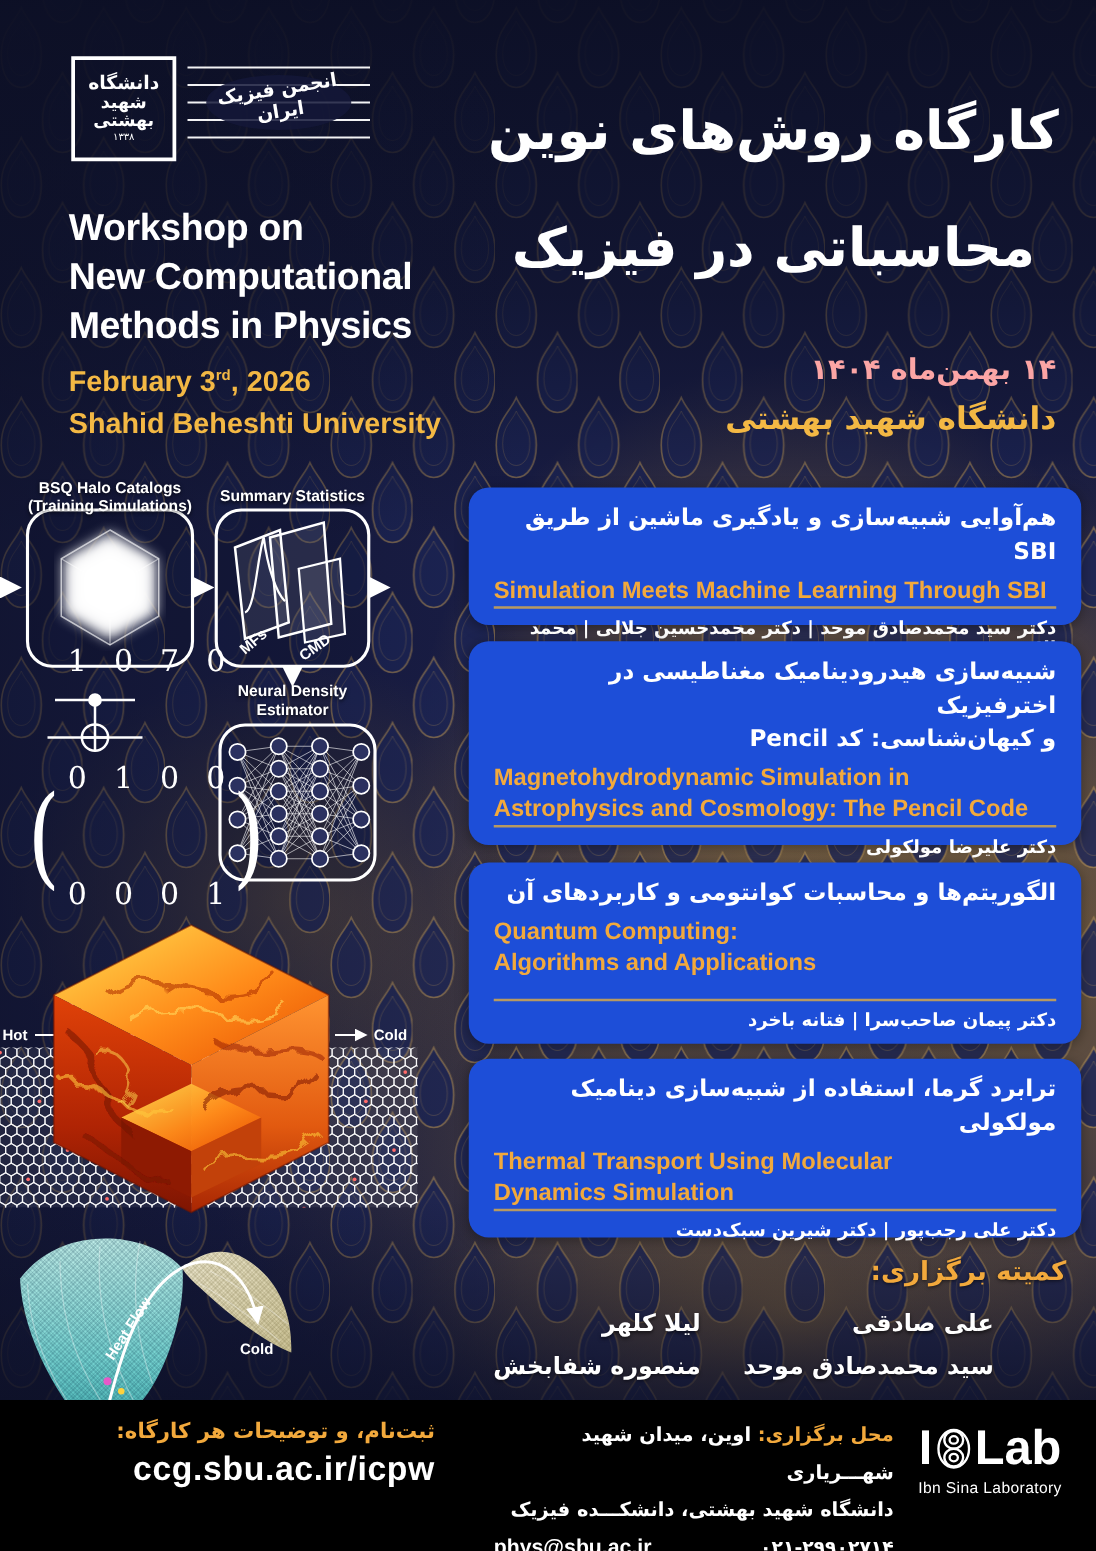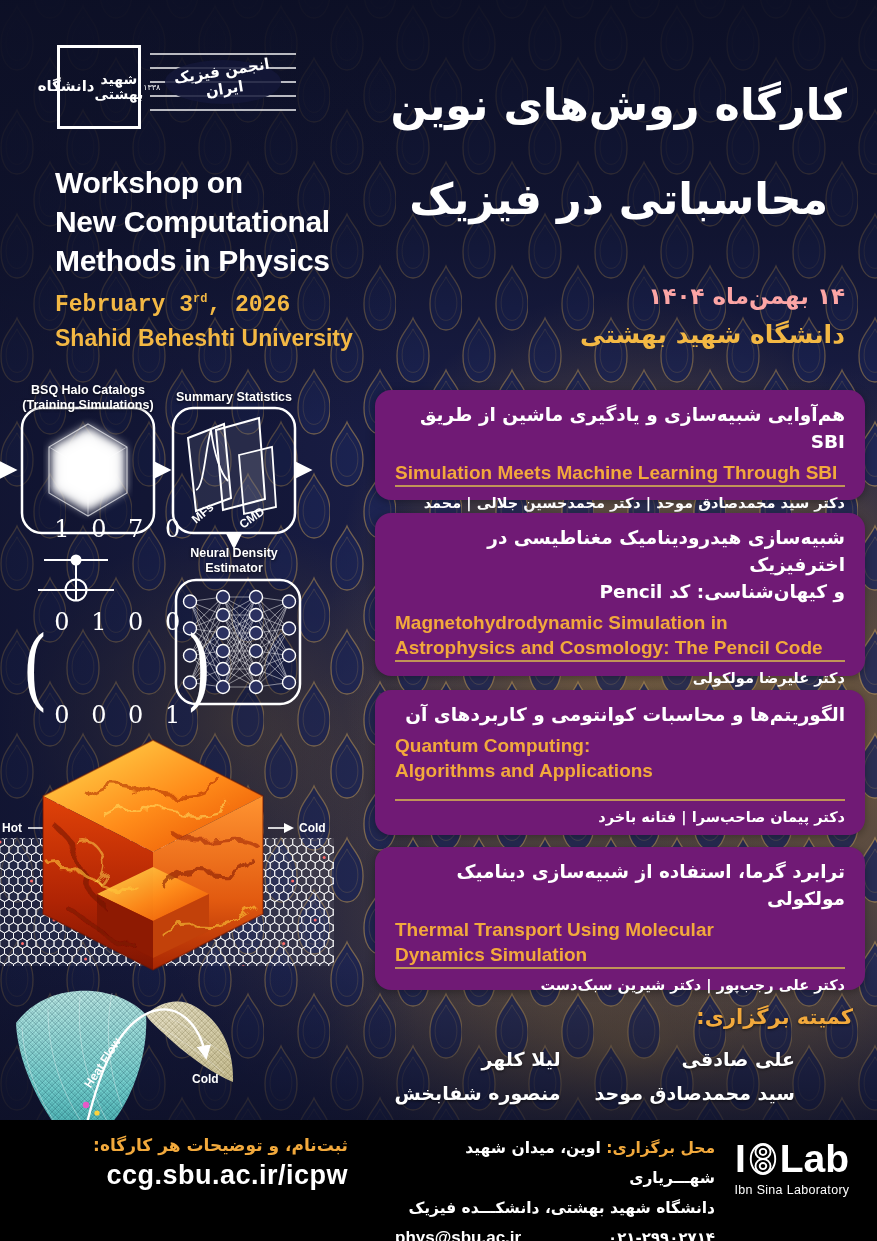--- a/index.html
+++ b/index.html
@@ -2,33 +2,33 @@
 <html><head>
 <meta charset="utf-8">
 <style>
   html,body{margin:0;padding:0;background:#0c0f26;}
   .poster{position:relative;width:877px;height:1241px;overflow:hidden;
     font-family:"DejaVu Sans",sans-serif;background:#191d45;}
   .abs{position:absolute;}
   svg{display:block;}
   
   .sbu-logo{left:57px;top:45px;width:74px;height:74px;border:3px solid #fff;
-    color:#fff;display:flex;align-items:center;justify-content:center;
+    color:#fff;display:flex;flex-direction:column;align-items:center;justify-content:center;
     text-align:center;line-height:1.05;padding:2px;}
   .sbu-logo .l1{font-size:15px;font-weight:700;}
   .sbu-logo .l2{font-size:14px;font-weight:700;}
   .sbu-logo .yr{font-size:8px;margin-top:2px;letter-spacing:1px;}
   .ips-logo{left:148px;top:40px;width:150px;height:84px;}
   .ips-text{left:158px;top:62px;width:130px;color:#fff;font-size:15px;font-weight:700;
     text-align:center;transform:rotate(-9deg);direction:rtl;}
   
   .title-en{left:55px;top:163px;color:#fff;font-size:30px;line-height:39px;font-weight:600;
     font-family:"Liberation Sans","DejaVu Sans",sans-serif;letter-spacing:-0.3px;}
   .date-en{left:55px;top:292px;color:#f3b844;font-size:23px;font-weight:700;
-    font-family:Liberation Mono, monospace;}
+    font-family:Liberation Sans, sans-serif;}
   .date-en sup{font-size:12px;}
   .venue-en{left:55px;top:325px;color:#f3b844;font-size:23px;font-weight:700;
     font-family:"Liberation Sans","DejaVu Sans",sans-serif;}
   .title-fa{right:30px;top:58px;color:#fff;font-size:43px;font-weight:700;direction:rtl;
     text-align:center;line-height:94px;}
   .date-fa{right:32px;top:283px;color:#fca5a5;font-size:23px;font-weight:700;direction:rtl;}
   .venue-fa{right:32px;top:320px;color:#f3b844;font-size:25px;font-weight:700;direction:rtl;text-align:right;}
   
   .diag-label{color:#fff;font-weight:700;text-align:center;font-size:12.5px;line-height:15px;
     font-family:"Liberation Sans","DejaVu Sans",sans-serif;text-shadow:0 1px 3px rgba(0,0,0,.7);}
@@ -36,21 +36,21 @@
   .summary-label{left:166px;top:390px;width:136px;}
   .nde-label{left:164px;top:546px;width:140px;}
   
   .matrix{left:18px;top:606px;width:140px;height:126px;display:flex;align-items:center;color:#fff;
     font-family:"DejaVu Serif",serif;}
   .paren{font-size:88px;font-weight:400;line-height:126px;transform:scaleX(.75);}
   .mat-rows{flex:1;text-align:center;font-size:24px;line-height:31px;word-spacing:14px;white-space:pre;}
   
   .hc-text{fill:#fff;font-weight:700;font-size:12px;font-family:"Liberation Sans","DejaVu Sans",sans-serif;}
   
-  .card{left:375px;width:490px;background:#701a75;border-radius:16px;box-sizing:border-box;
+  .card{left:375px;width:490px;background:#1d4ed8;border-radius:16px;box-sizing:border-box;
     padding:11px 20px 10px 20px;display:flex;flex-direction:column;box-shadow:0 2px 10px rgba(0,0,0,.35);}
   .card-fa{direction:rtl;text-align:right;color:#fff;font-size:18.5px;font-weight:700;
     line-height:27px;white-space:pre-line;}
   .card-en{color:#f2a93c;font-size:19px;font-weight:700;line-height:25px;margin-top:5px;
     font-family:"Liberation Sans","DejaVu Sans",sans-serif;white-space:pre-line;}
   .card-divider{margin-top:auto;border-top:2px solid #c9a254;opacity:.9;}
   .card-speakers{direction:rtl;text-align:right;color:#fff;font-size:14.5px;font-weight:700;margin-top:8px;}
   
   .committee{right:24px;top:1005px;width:470px;direction:rtl;}
   .committee-heading{color:#f2a93c;font-size:21px;font-weight:700;text-align:right;

